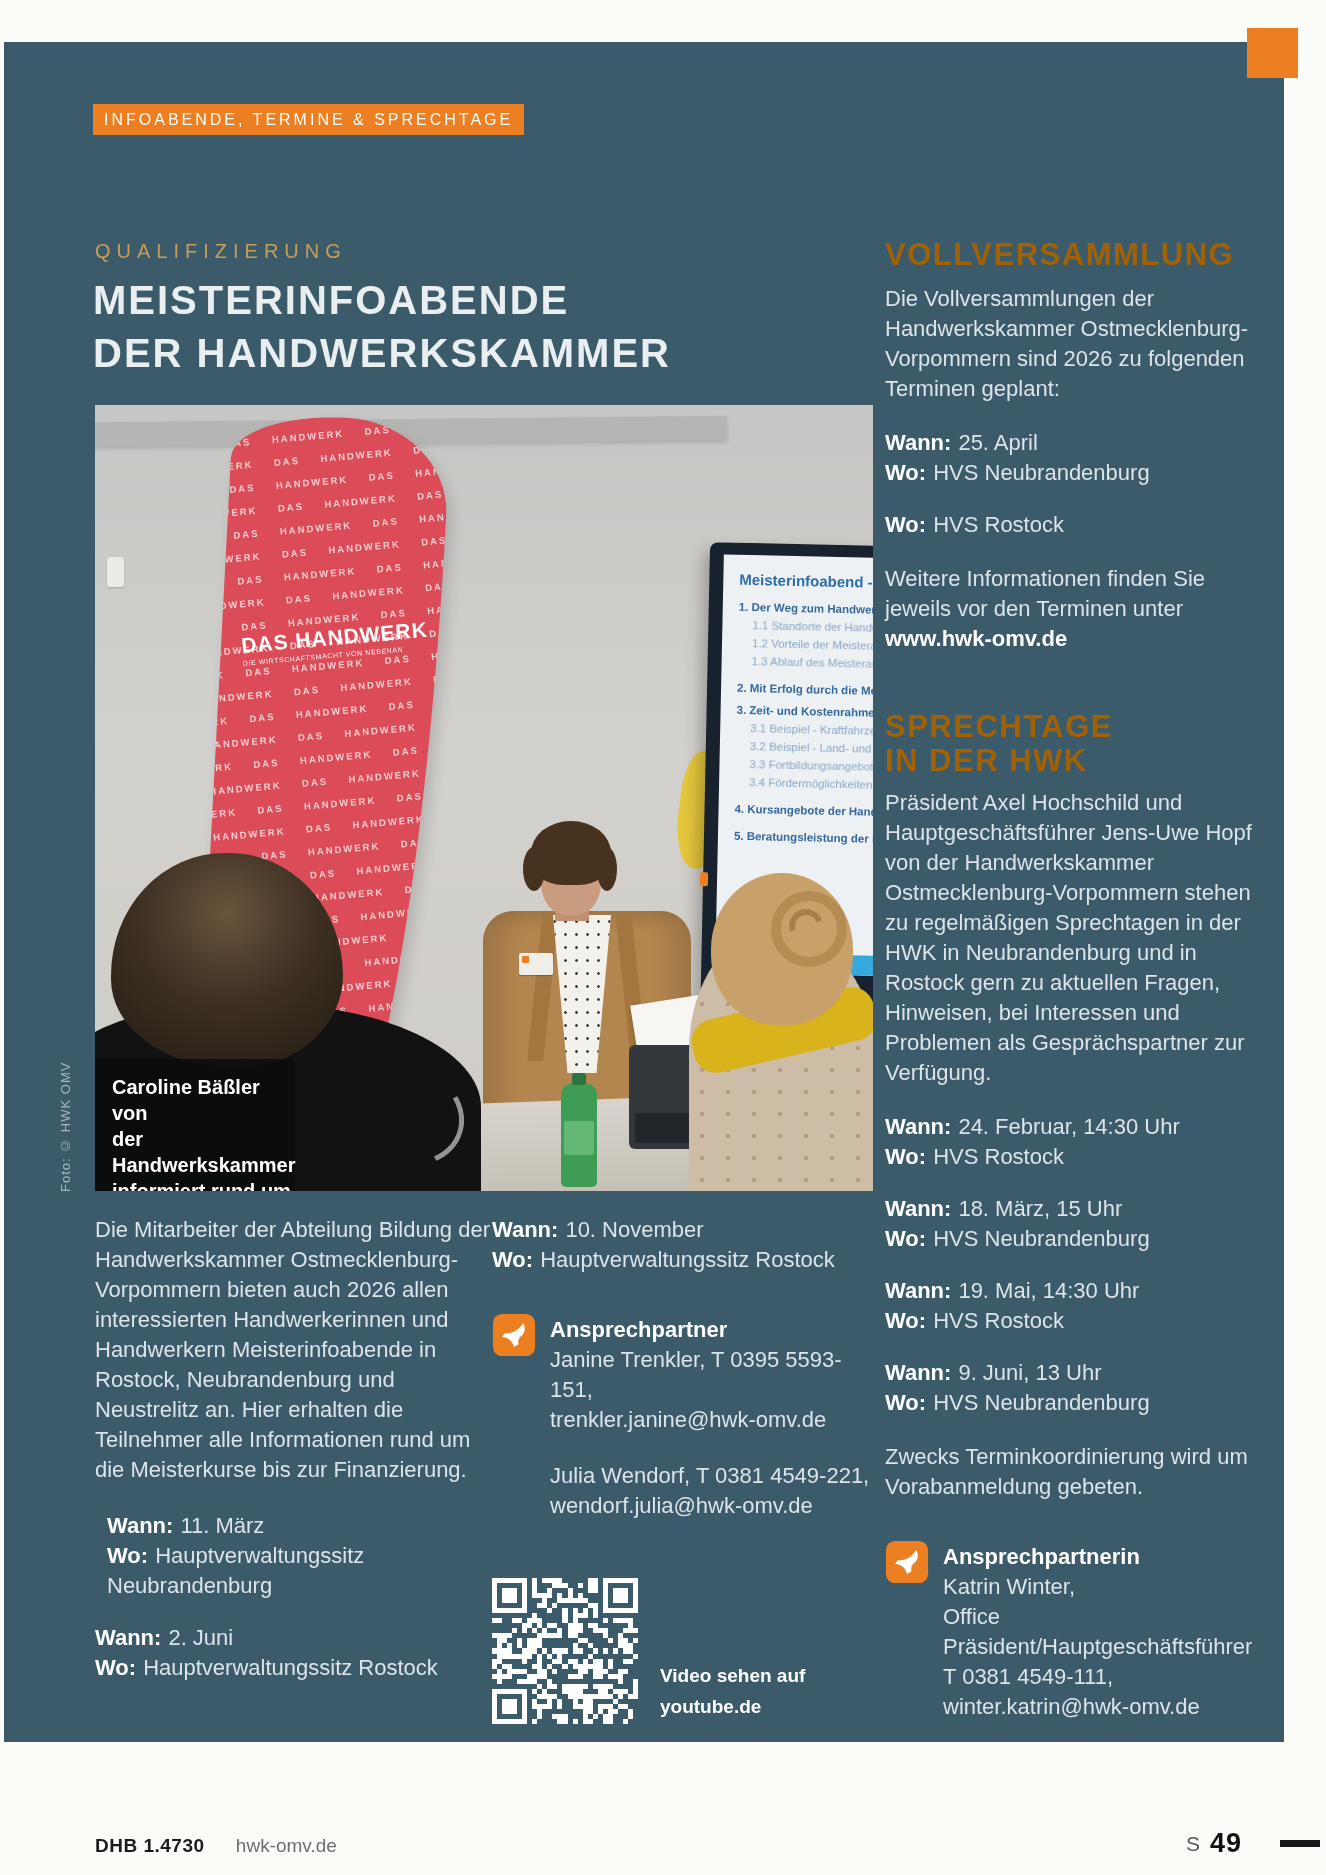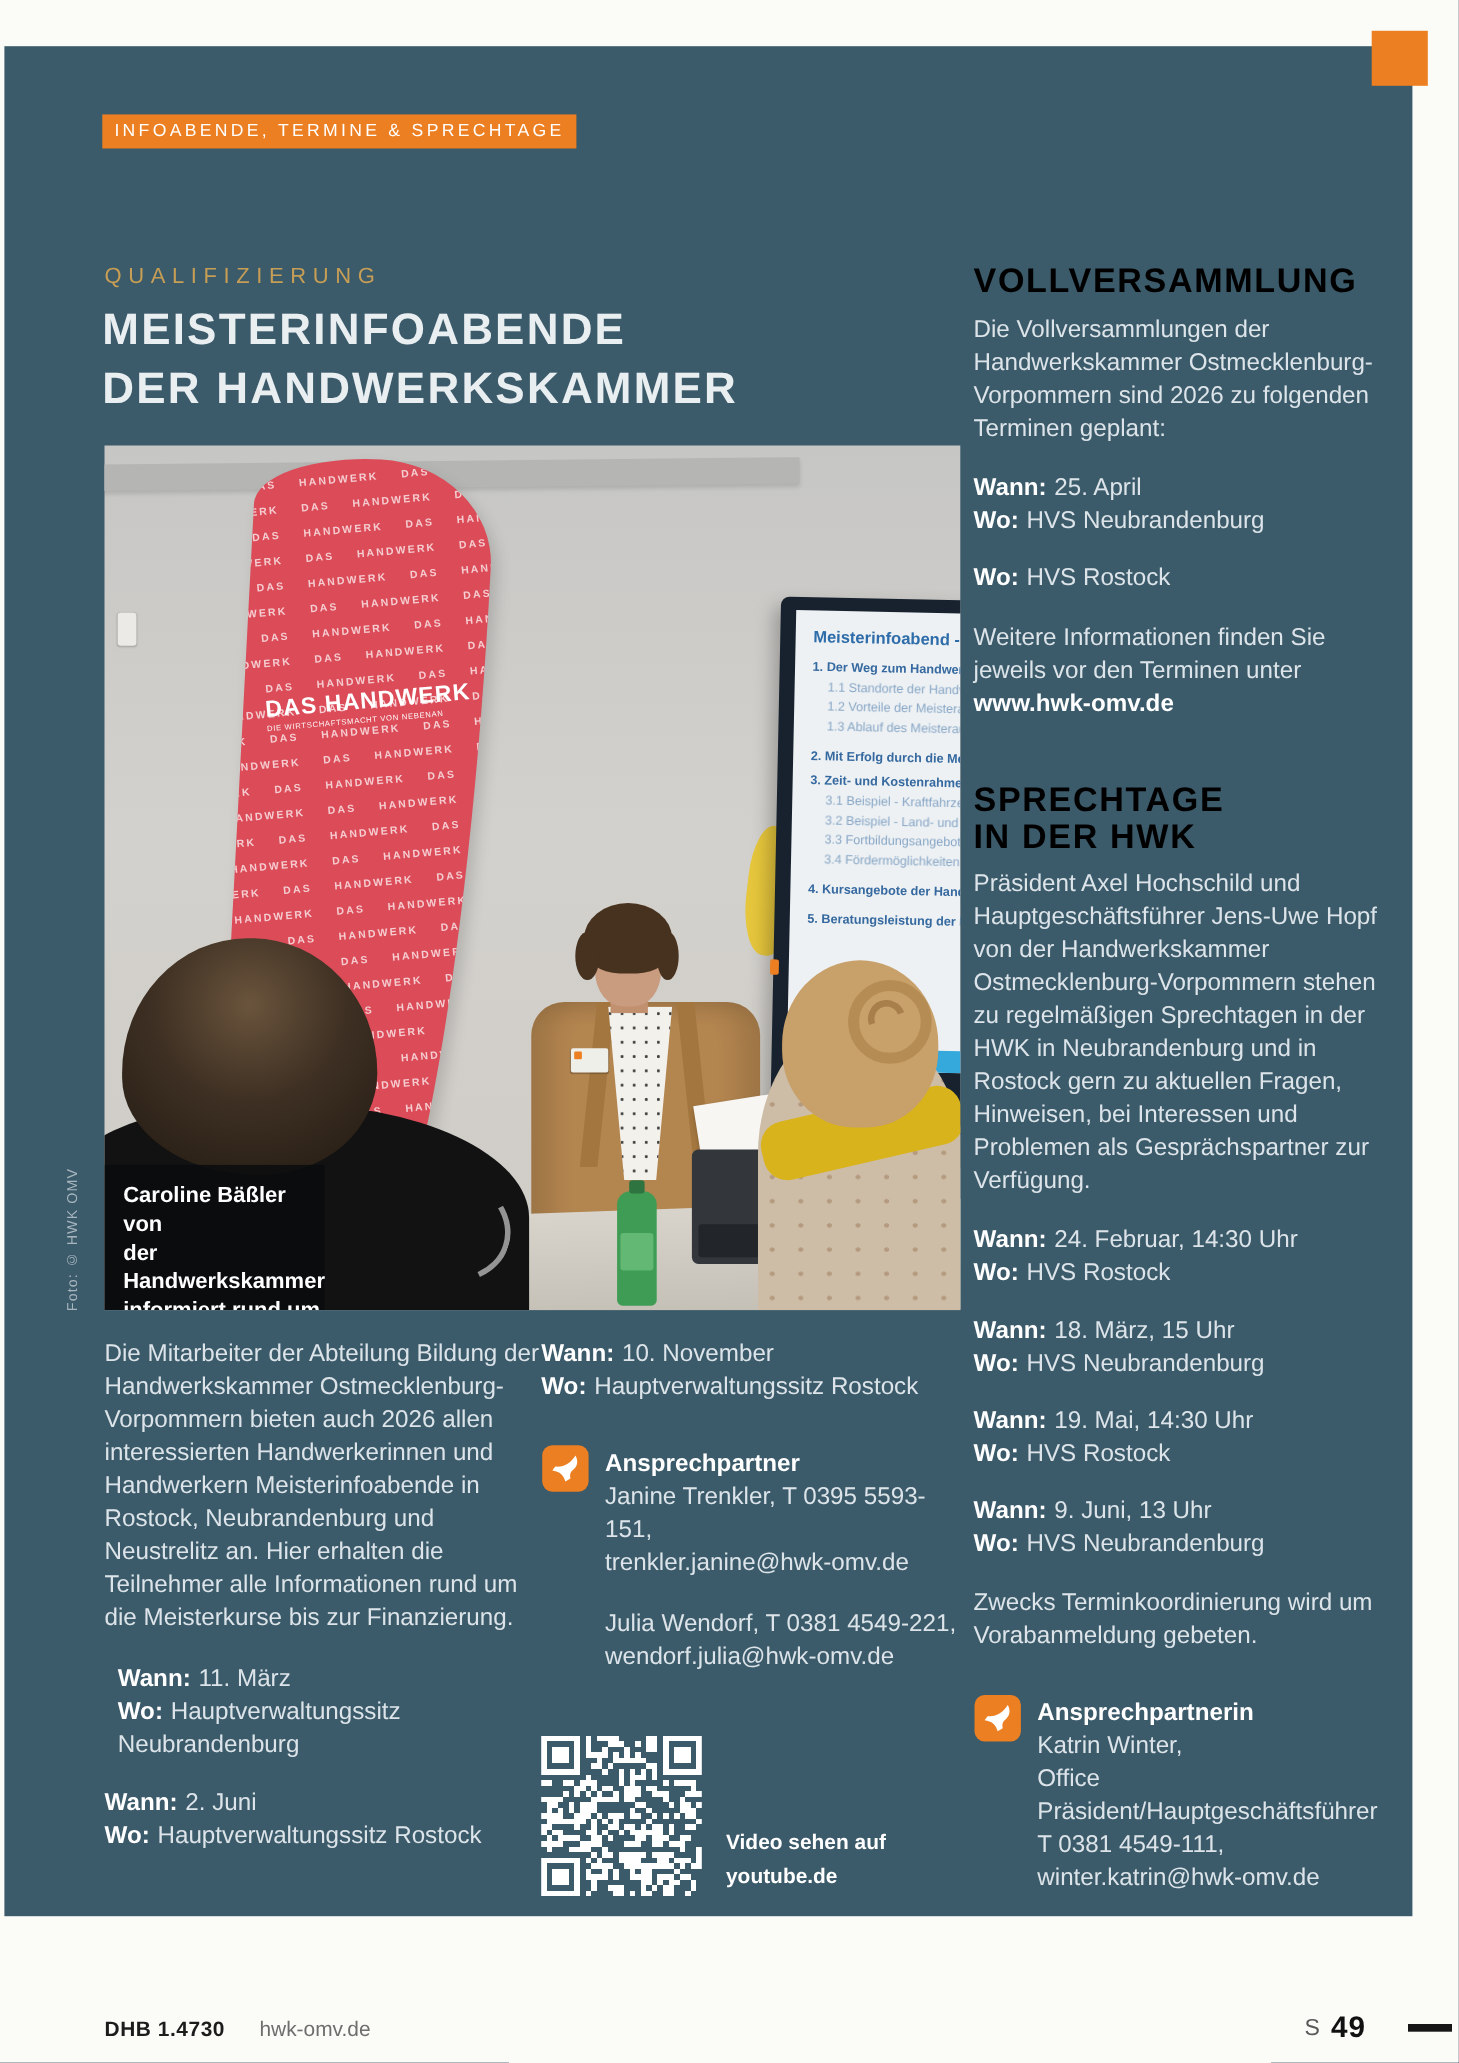--- a/index.html
+++ b/index.html
@@ -90,21 +90,21 @@
   
   .col{position:absolute;color:#DCE4E9;font-size:22px;line-height:30px;}
   .col p{margin:0;}
   .col-left{left:95px;top:1215px;width:402px;}
   .col-mid{left:492px;top:1215px;width:386px;}
   .col-right{left:885px;top:238px;width:380px;}
   .wl{color:#fff;font-weight:700;margin-right:7px;}
   .event{margin-top:22px;}
   .events .event:first-child{margin-top:0;margin-left:12px;}
   .intro{margin-bottom:26px !important;}
-  .gold-h{color:#000000;font-size:31px;font-weight:800;letter-spacing:1.5px;line-height:34px;margin:0 0 12px 0;}
+  .gold-h{color:#a16207;font-size:31px;font-weight:800;letter-spacing:1.5px;line-height:34px;margin:0 0 12px 0;}
   .note{margin-top:24px !important;}
   .bold-link{color:#fff;font-weight:700;}
   .section2{margin-top:56px;}
   .indent{text-indent:26px;}
   .ev-block{margin-top:24px;}
 
   .contact{margin-top:40px;position:relative;padding-left:58px;}
   .contact .c-head{color:#fff;font-weight:700;}
   .contact .icon{position:absolute;left:0;top:-2px;width:44px;height:44px;}
   .cl{line-height:30px;}

